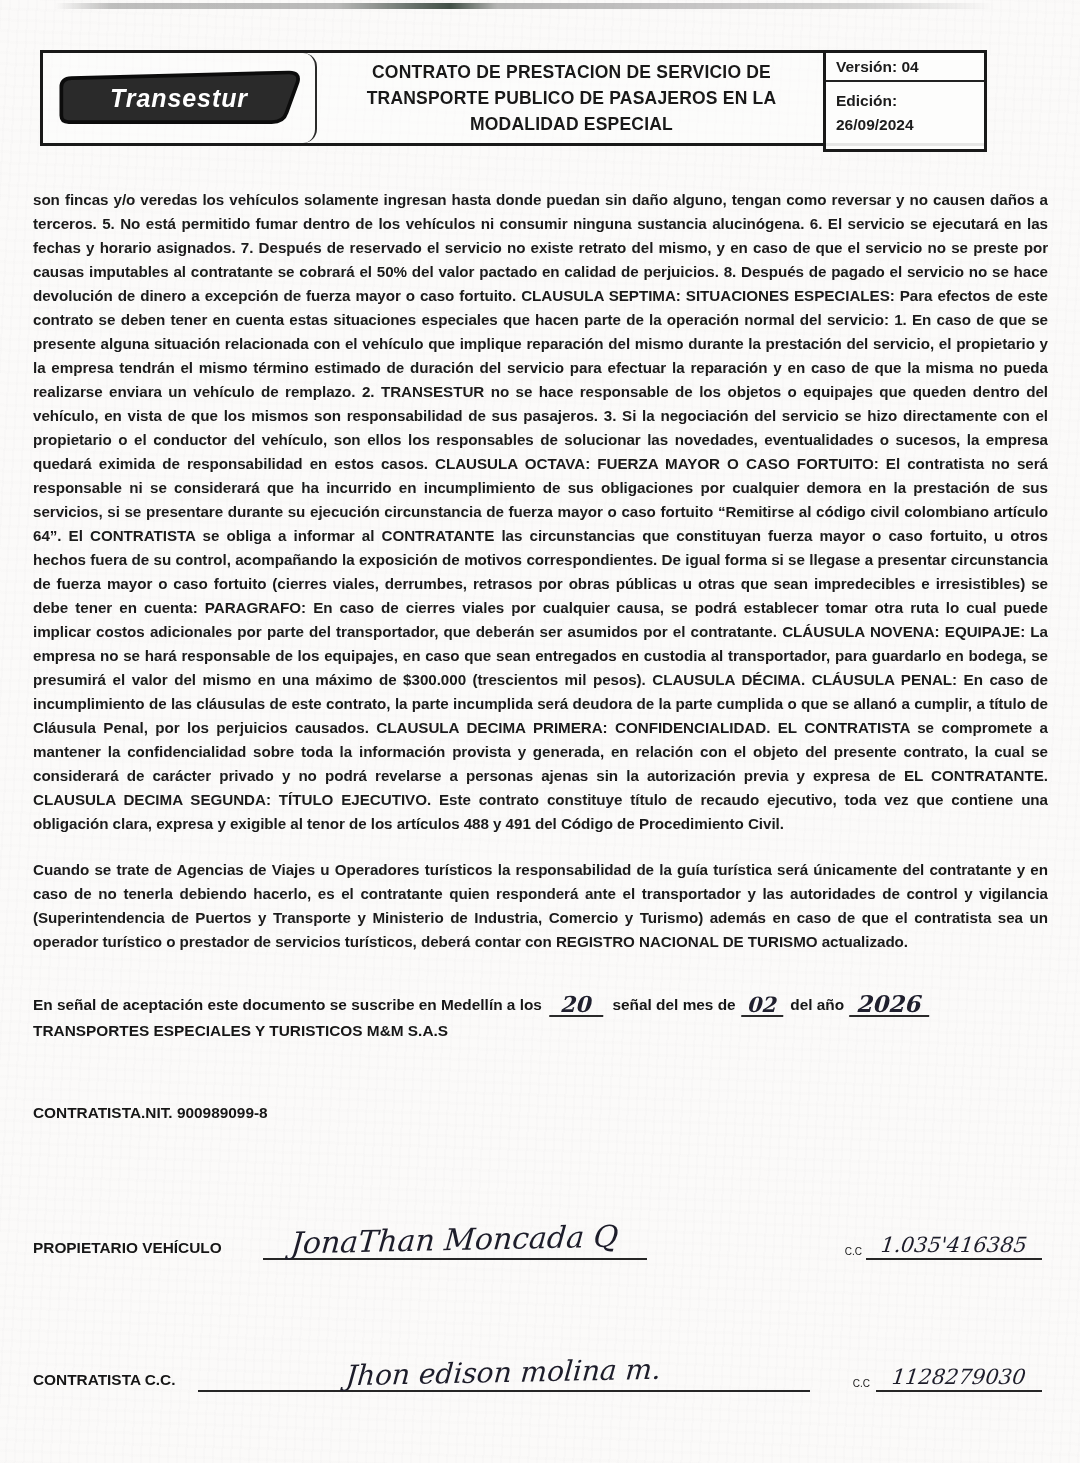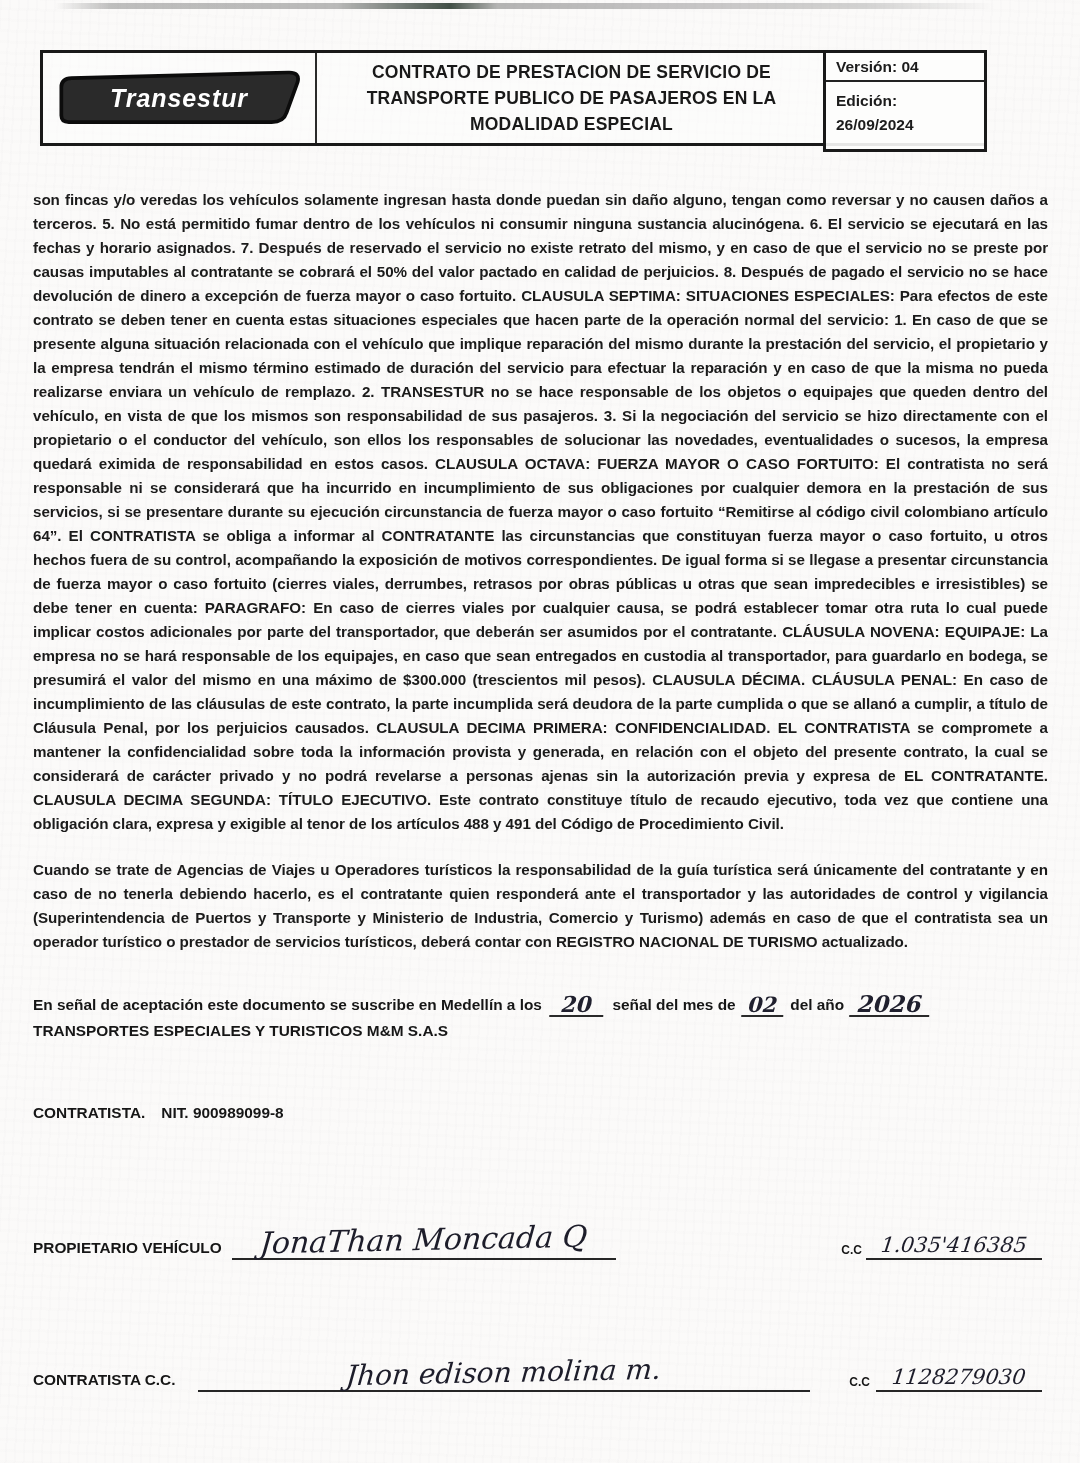--- a/index.html
+++ b/index.html
@@ -29,21 +29,21 @@
   .header{
     display:flex;align-items:stretch;
     margin:50px 93px 0 40px;
     border:3px solid #191919;
     background:rgba(255,255,255,.4);
     height:90px;
   }
   .logo-cell{
     width:272px;flex:0 0 272px;
     border-right:2px solid #2a2a2a;
-    display:flex;align-items:center;justify-content:center;
+    display:flex;align-items:center;justify-content:center;border-radius:14px;
   }
   .title-cell{
     flex:1;display:flex;flex-direction:column;justify-content:center;
     padding:4px 14px;
   }
   .title-line{
     font-size:17.5px;font-weight:bold;letter-spacing:.2px;line-height:1.5;
     text-align:center;white-space:nowrap;color:#191919;
   }
   .version-cell{
@@ -85,46 +85,46 @@
   .hw-month{font-size:21px;min-width:42px;position:relative;top:2px;margin:0 2px;}
   .hw-year{font-size:23px;min-width:80px;position:relative;top:2px;margin-left:2px;}
   .company-line{
     margin:4px 32px 0 33px;
     font-size:15.4px;font-weight:bold;color:#161616;
   }
   
   .contratista-line{
     margin:64px 32px 12px 33px;
     font-size:15.4px;font-weight:bold;color:#161616;
-    display:flex;gap:16px;
+    display:flex;
   }
   
   .sig-row{
     margin:0 38px 0 33px;
     display:flex;align-items:flex-end;
   }
   .sig-row .label{font-size:15.4px;font-weight:bold;color:#161616;padding-bottom:3px;white-space:nowrap;}
   .sig-line{
     border-bottom:2.5px solid #262626;
     text-align:center;padding:0 6px 1px 6px;
   }
   .sig-script{
     font-family:"DejaVu Serif","Liberation Serif",serif;
     font-style:italic;color:#1d1d2a;
     display:inline-block;transform:rotate(-1.2deg) skewX(-6deg);
     white-space:nowrap;
   }
-  .row-propietario{margin-top:100px;}
+  .row-propietario{margin-top:100px;gap:31px;}
   .row-propietario .sig-line{width:372px;margin-left:10px;}
   .row-propietario .sig-script{font-size:30px;}
   .row-contratante{margin-top:96px;}
   .row-contratante .sig-line{width:600px;margin-left:22px;}
   .row-contratante .sig-script{font-size:28px;}
   .cc-group{display:flex;align-items:flex-end;margin-left:auto;}
-  .cc-label{font-size:12px;font-weight:bold;color:#161616;padding-bottom:3px;}
+  .cc-label{font-size:10px;font-weight:normal;color:#161616;padding-bottom:3px;}
   .cc-line{border-bottom:2.5px solid #262626;text-align:center;padding:0 4px 1px 4px;}
   .row-propietario .cc-line{width:168px;margin-left:4px;}
   .row-contratante .cc-line{width:158px;margin-left:6px;}
   .cc-script{
     font-family:"DejaVu Serif","Liberation Serif",serif;
     font-style:italic;color:#1d1d2a;font-size:21px;
     display:inline-block;transform:skewX(-7deg);white-space:nowrap;
   }
 </style>
 </head>

